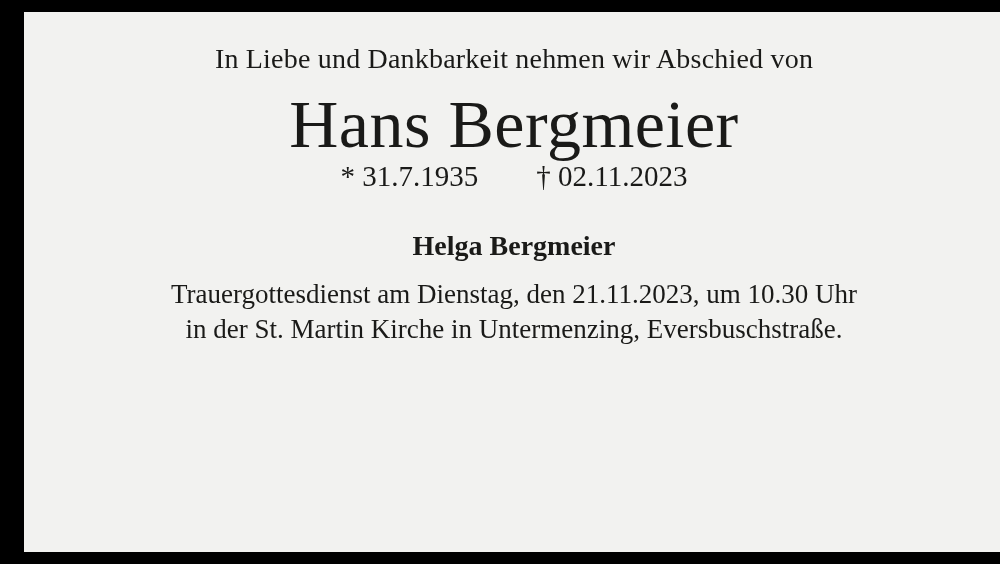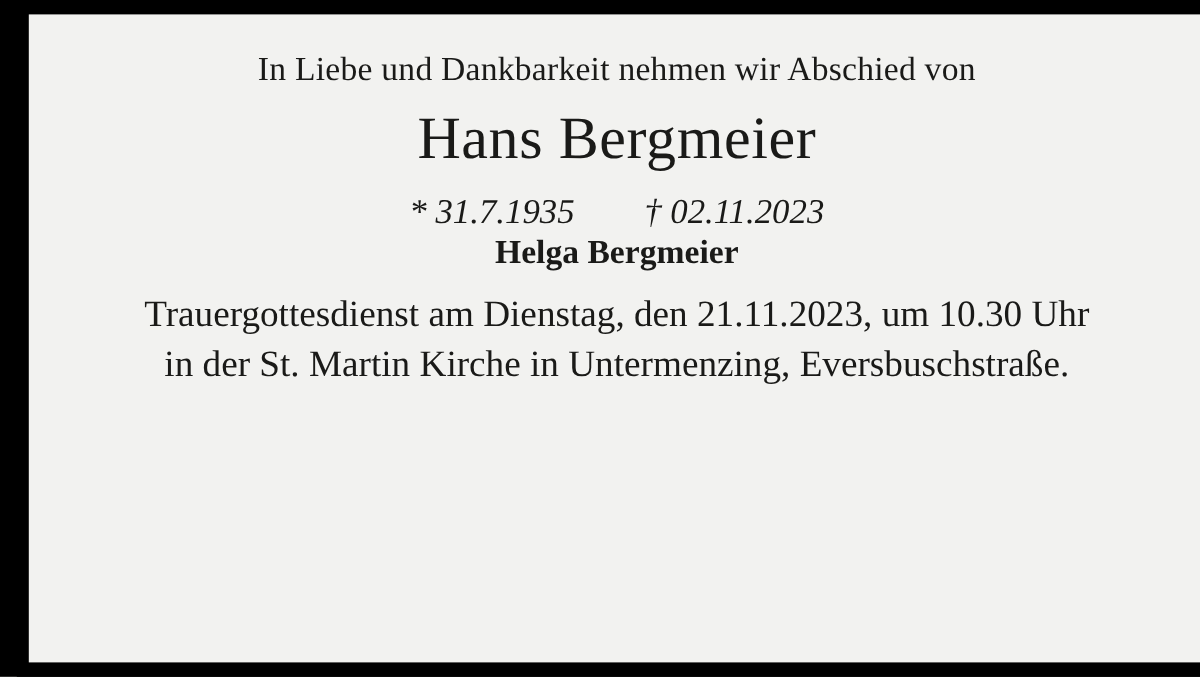--- a/index.html
+++ b/index.html
@@ -35,58 +35,58 @@
     padding-top: 32px;
     color: #1a1a18;
   }
   .intro-line {
     font-size: 28px;
     line-height: 1.1;
     letter-spacing: 0.2px;
     margin-bottom: 14px;
   }
   .deceased-name {
-    font-size: 50px;
+    font-size: 68px;
     line-height: 1.05;
     letter-spacing: 0.5px;
-    margin-bottom: 20px;
+    margin-bottom: 0;
     font-weight: 400;
   }
   .profession {
     font-size: 29px;
     line-height: 1.1;
     margin-bottom: 16px;
   }
   .dates-row {
     display: flex;
     flex-direction: row;
     align-items: center;
     justify-content: center;
     gap: 58px;
     font-size: 29px;
-    font-style: italic;
+    margin-bottom: 36px;
   }
   .date-item {
     white-space: nowrap;
   }
   .survivors {
     text-align: center;
     margin-bottom: 14px;
   }
   .survivor-line {
     font-size: 28px;
     font-weight: bold;
     line-height: 1.22;
   }
   .survivor-line .suffix {
     font-weight: normal;
   }
   .service-block {
     text-align: center;
-    font-size: 31px;
+    font-size: 27px;
     line-height: 1.3;
   }
   .service-line {
     white-space: nowrap;
   }
   .service-line.last {
     margin-top: 3px;
   }
 </style>
 </head>

